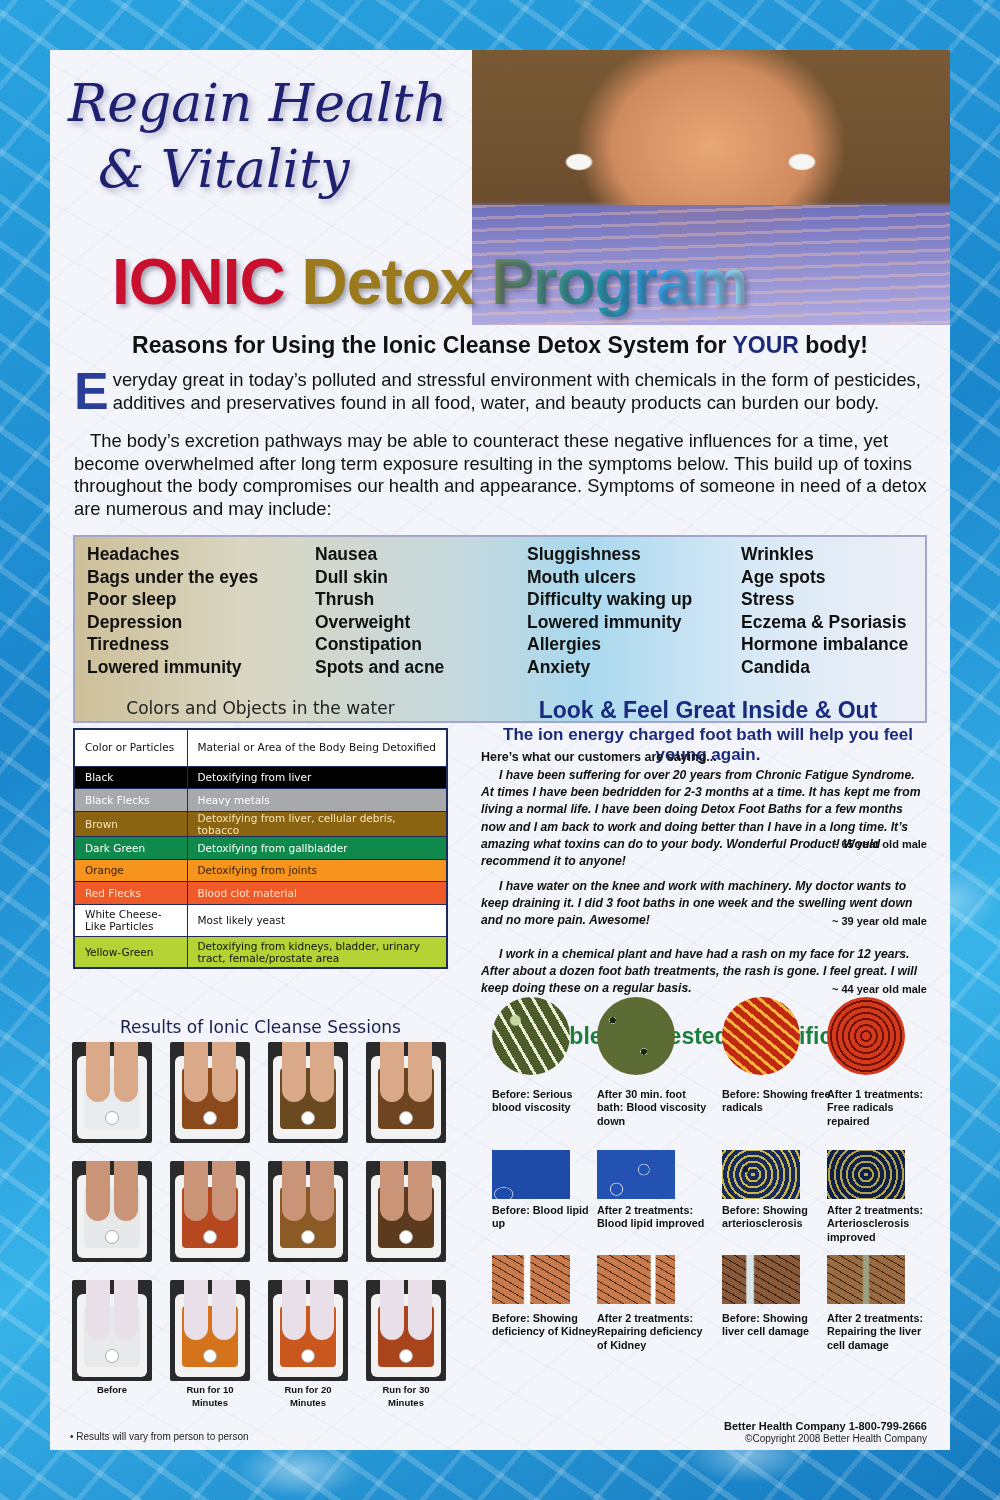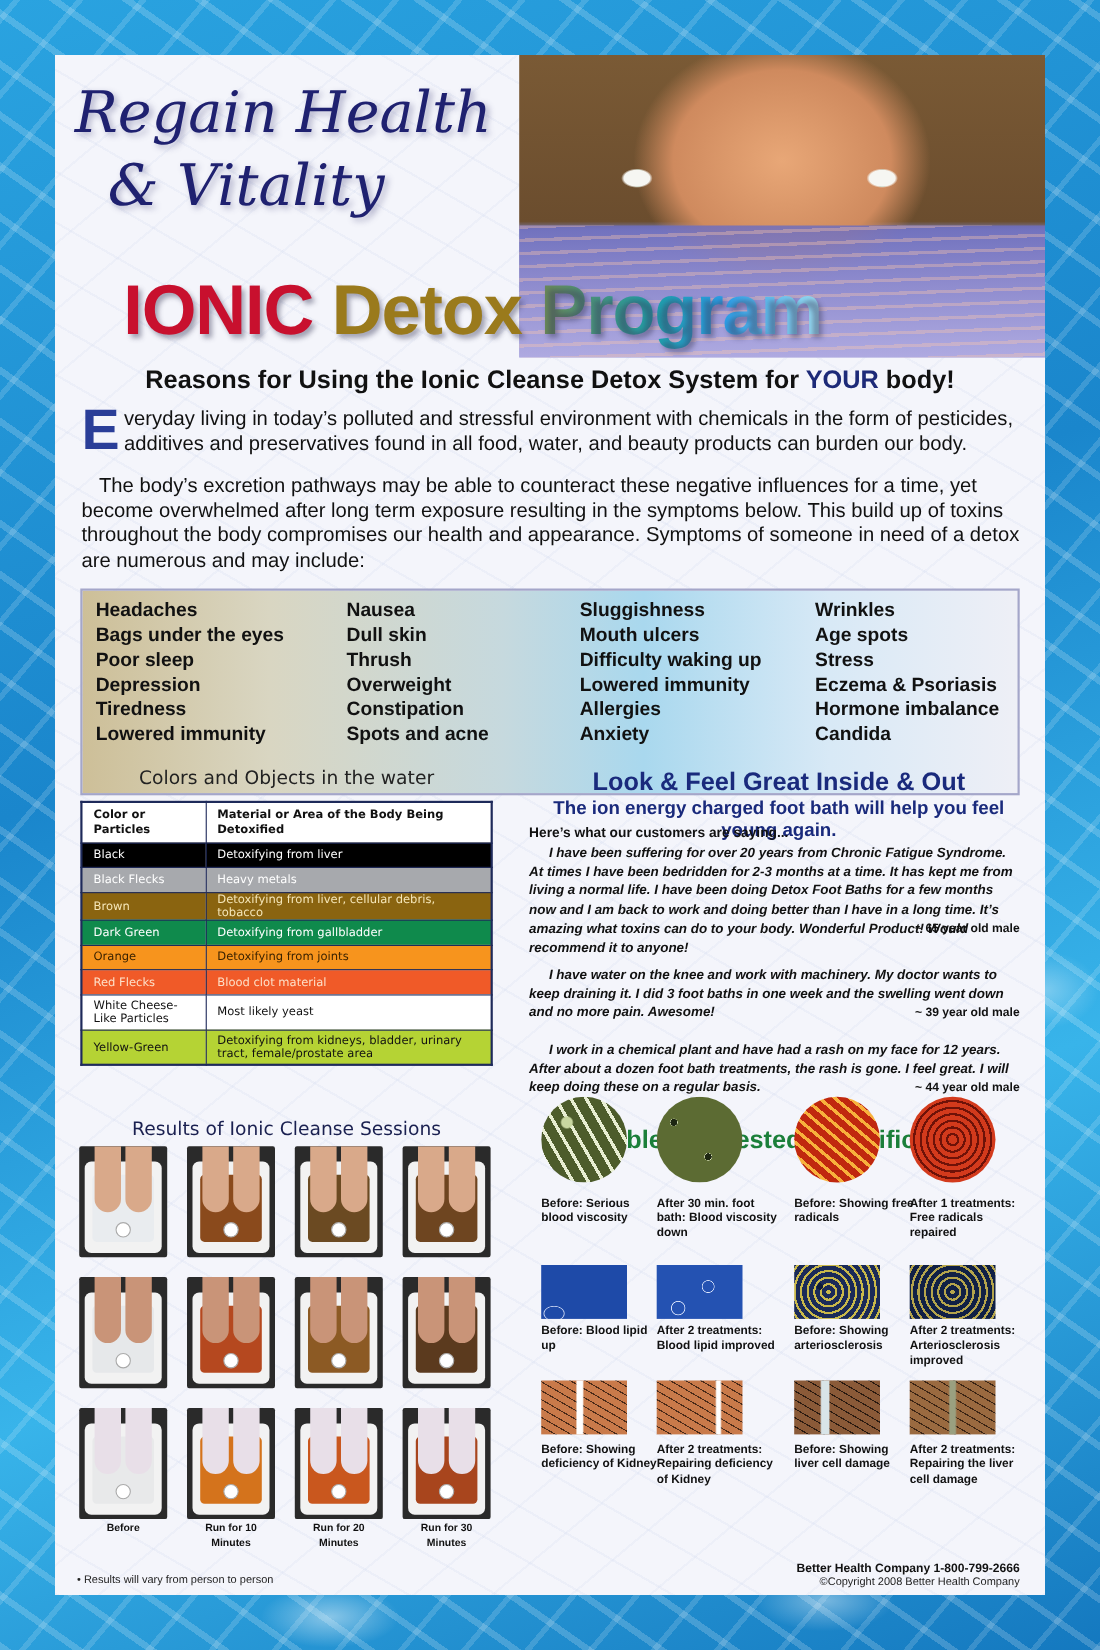--- a/index.html
+++ b/index.html
@@ -96,21 +96,21 @@
     font-family: "DejaVu Sans", sans-serif; font-size: 17px; color: #222;
   }
   table.colors {
     position: absolute; left: 23px; top: 678px; width: 375px;
     border-collapse: collapse; border: 2px solid #1e2a5a;
     font-family: "DejaVu Sans", sans-serif; font-size: 10.5px;
   }
   table.colors td, table.colors th {
     border: 1.5px solid #1e2a5a; padding: 0 10px; text-align: left; vertical-align: middle;
   }
-  table.colors th { font-weight: bold; background: #fff; color: #111; height: 37px; line-height: 13px; }
+  table.colors th { font-weight: normal; background: #fff; color: #111; height: 37px; line-height: 13px; }
   table.colors th:first-child, table.colors td:first-child { width: 113px; }
   table.colors td { height: 22.7px; line-height: 12px; margin-left: 17px; }
   table.colors tr.tall td { height: 32px; }
   
   .look-title {
     position: absolute; left: 428px; top: 647px; width: 460px; text-align: center;
     font-size: 23px; font-weight: bold; color: #1a2a7c;
   }
   .look-sub {
     position: absolute; left: 428px; top: 675px; width: 460px; text-align: center;
@@ -180,21 +180,21 @@
     <span class="w2">Detox</span>
     <span class="w3">Program</span>
   </div>
 
   <div class="reasons-title">
     <span>Reasons for Using the Ionic Cleanse Detox System for</span>
     <span class="your">YOUR</span>
     <span>body!</span>
   </div>
   <div class="intro">
-    <span class="dropcap">E</span><span>veryday living in today’s polluted and stressful environment with chemicals in the form of pesticides, additives and preservatives found in all food, water, and beauty products can burden our body.</span>
+    <span class="dropcap">E</span><span>veryday great in today’s polluted and stressful environment with chemicals in the form of pesticides, additives and preservatives found in all food, water, and beauty products can burden our body.</span>
   </div>
   <div class="intro2">The body’s excretion pathways may be able to counteract these negative influences for a time, yet become overwhelmed after long term exposure resulting in the symptoms below. This build up of toxins throughout the body compromises our health and appearance. Symptoms of someone in need of a detox are numerous and may include:</div>
 
   <div class="symptoms">
     <div class="sym-col">
       <div>Headaches</div>
       <div>Bags under the eyes</div>
       <div>Poor sleep</div>
       <div>Depression</div>
       <div>Tiredness</div>

